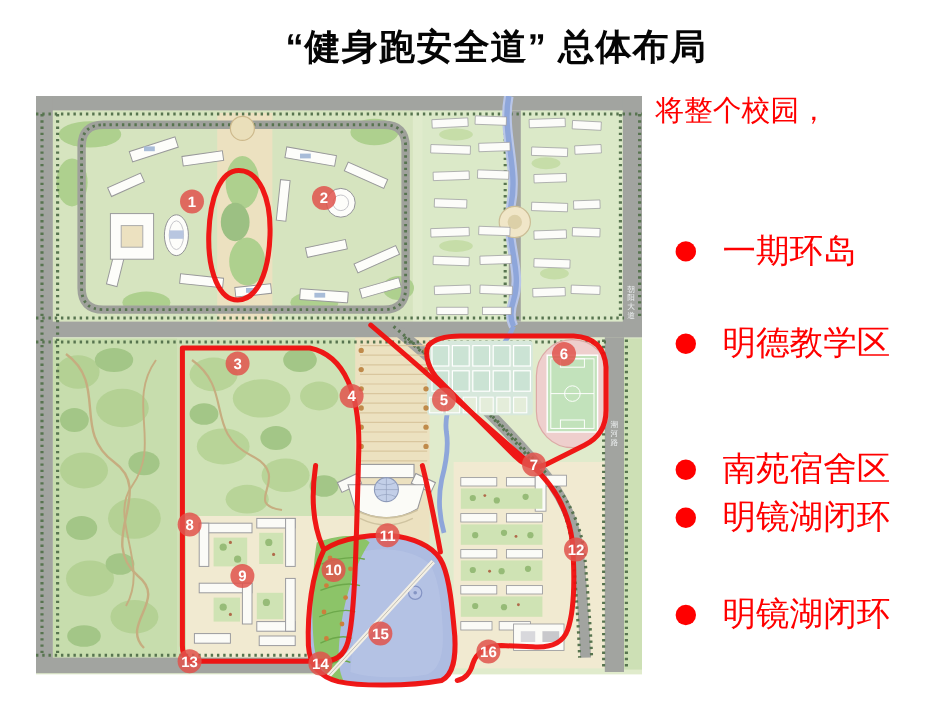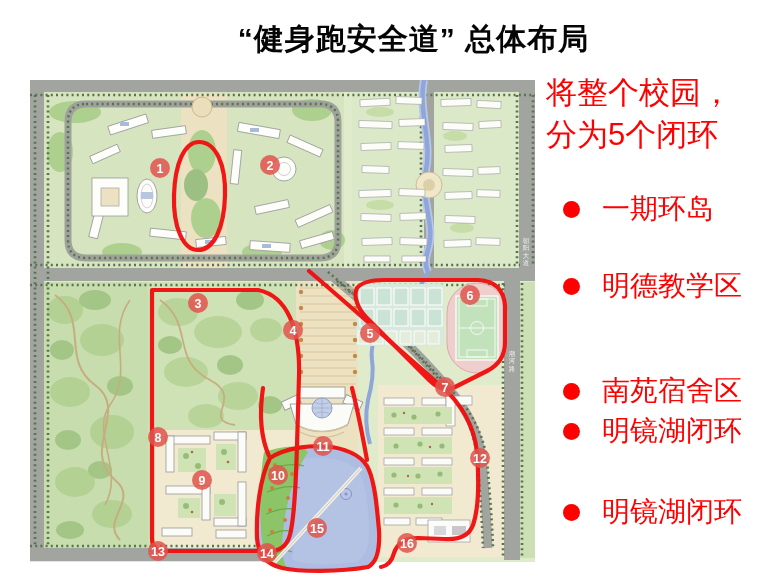--- a/index.html
+++ b/index.html
@@ -7,21 +7,21 @@
     width:777px;height:587px;position:relative;overflow:hidden;background:#ffffff;
     font-family:"Liberation Sans",sans-serif;
   }
   .slide-title{
     position:absolute;top:19px;left:0;width:777px;text-align:center;
     padding-left:50px;box-sizing:border-box;
     font-size:30px;font-weight:700;color:#050505;letter-spacing:1px;white-space:nowrap;
   }
   .map-wrap{position:absolute;left:30px;top:80px;width:505px;height:500px;}
   .legend{position:absolute;left:546px;top:72px;width:230px;color:#ff0000;}
-  .legend-header{font-size:31px;line-height:42px;font-weight:400;white-space:nowrap;}
+  .legend-header{font-size:24px;line-height:42px;font-weight:400;white-space:nowrap;}
   .legend-items{position:absolute;left:0;top:0;width:230px;}
   .legend-item{position:absolute;left:17px;display:flex;align-items:center;font-size:28px;white-space:nowrap;}
   .legend-item .dot{width:17px;height:17px;border-radius:50%;background:#ff0000;margin-right:22px;flex:none;}
   .legend-item:nth-of-type(1){top:118px;}
   .legend-item:nth-of-type(2){top:195px;justify-content:space-between;}
   .legend-item:nth-of-type(3){top:268px;margin-top:32px;}
   .legend-item:nth-of-type(4){top:340px;}
   .legend-item:nth-of-type(5){top:421px;}
   
   .marker-circle{fill:#e0544c;fill-opacity:.85;}
@@ -431,21 +431,20 @@
   <g>
         <text class="road-label"><tspan x="526" y="243">朝</tspan><tspan x="526" y="250.4">阳</tspan><tspan x="526" y="257.8">大</tspan><tspan x="526" y="265.2">道</tspan></text>
         <text class="road-label"><tspan x="512" y="356">潮</tspan><tspan x="512" y="363.4">河</tspan><tspan x="512" y="370.8">路</tspan></text>
       </g>
 </svg>
 </div>
 
 <div class="legend">
   <div class="legend-header">
     <div>将整个校园，</div>
-    <div>分为5个闭环</div>
   </div>
   <div class="legend-items">
     <div class="legend-item">
       <span class="dot"></span>
       <span>一期环岛</span>
     </div>
     <div class="legend-item">
       <span class="dot"></span>
       <span>明德教学区</span>
     </div>

